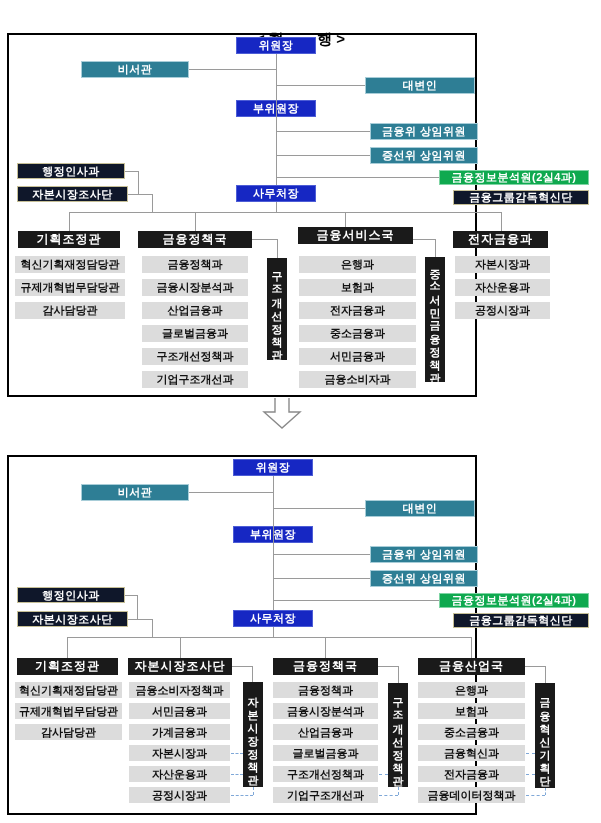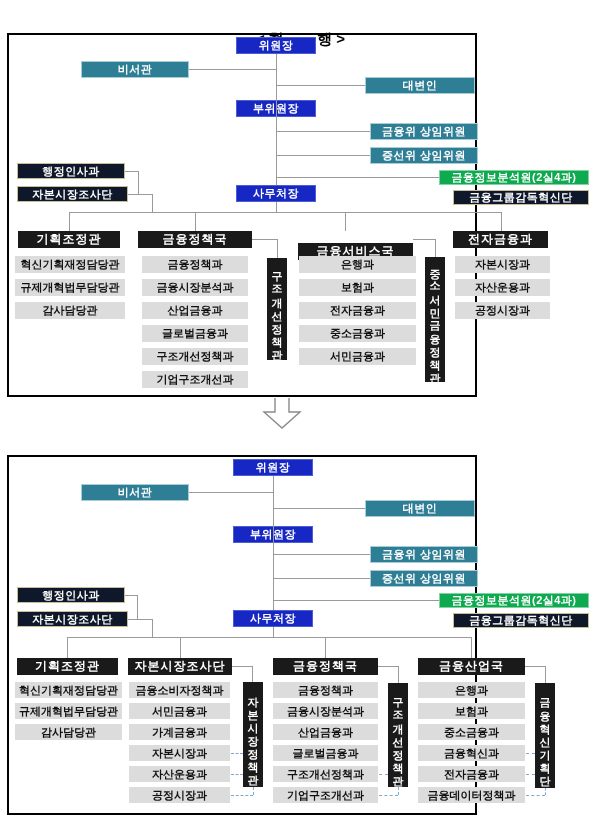--- a/index.html
+++ b/index.html
@@ -94,26 +94,27 @@
       <div class="ditem" style="left: 8px; top: 246px; width: 110px; height: 17px;">규제개혁법무담당관</div>
       <div class="ditem" style="left: 8px; top: 269px; width: 110px; height: 17px;">감사담당관</div>
       <div class="bhead" style="left: 131px; top: 198px; width: 114px; height: 17px;">금융정책국</div>
       <div class="ditem" style="left: 135px; top: 223px; width: 106px; height: 17px;">금융정책과</div>
       <div class="ditem" style="left: 135px; top: 246px; width: 106px; height: 17px;">금융시장분석과</div>
       <div class="ditem" style="left: 135px; top: 269px; width: 106px; height: 17px;">산업금융과</div>
       <div class="ditem" style="left: 135px; top: 292px; width: 106px; height: 17px;">글로벌금융과</div>
       <div class="ditem" style="left: 135px; top: 315px; width: 106px; height: 17px;">구조개선정책과</div>
       <div class="ditem" style="left: 135px; top: 338px; width: 106px; height: 17px;">기업구조개선과</div>
       <div class="officer" style="left: 260px; top: 225px; width: 20px; height: 102px;">구조개선정책관</div>
-      <div class="bhead" style="left: 291px; top: 210px; width: 115px; height: 17px;">금융서비스국</div>
+      <div class="bhead" style="left: 291px; top: 194px; width: 115px; height: 17px;">금융서비스국</div>
       <div class="ditem" style="left: 292px; top: 223px; width: 117px; height: 17px;">은행과</div>
       <div class="ditem" style="left: 292px; top: 246px; width: 117px; height: 17px;">보험과</div>
       <div class="ditem" style="left: 292px; top: 269px; width: 117px; height: 17px;">전자금융과</div>
       <div class="ditem" style="left: 292px; top: 292px; width: 117px; height: 17px;">중소금융과</div>
       <div class="ditem" style="left: 292px; top: 315px; width: 117px; height: 17px;">서민금융과</div>
+      <div class="ditem" style="left: 292px; top: 338px; width: 117px; height: 17px;">금융소비자과</div>
       <div class="officer" style="left: 418px; top: 224px; width: 20px; height: 125px;">중소서민금융정책관</div>
       <div class="bhead" style="left: 446px; top: 198px; width: 95px; height: 17px;">전자금융과</div>
       <div class="ditem" style="left: 448px; top: 223px; width: 95px; height: 17px;">자본시장과</div>
       <div class="ditem" style="left: 448px; top: 246px; width: 95px; height: 17px;">자산운용과</div>
       <div class="ditem" style="left: 448px; top: 269px; width: 95px; height: 17px;">공정시장과</div>
     </div>
 
   <svg class="arrow" width="46" height="31" viewBox="0 0 46 31">
     <path d="M16 0 V14 H5 L23 30 L41 14 H30 V0" fill="#ffffff" stroke="#8a8a8a" stroke-width="1.4" stroke-linejoin="miter"></path>
   </svg>

